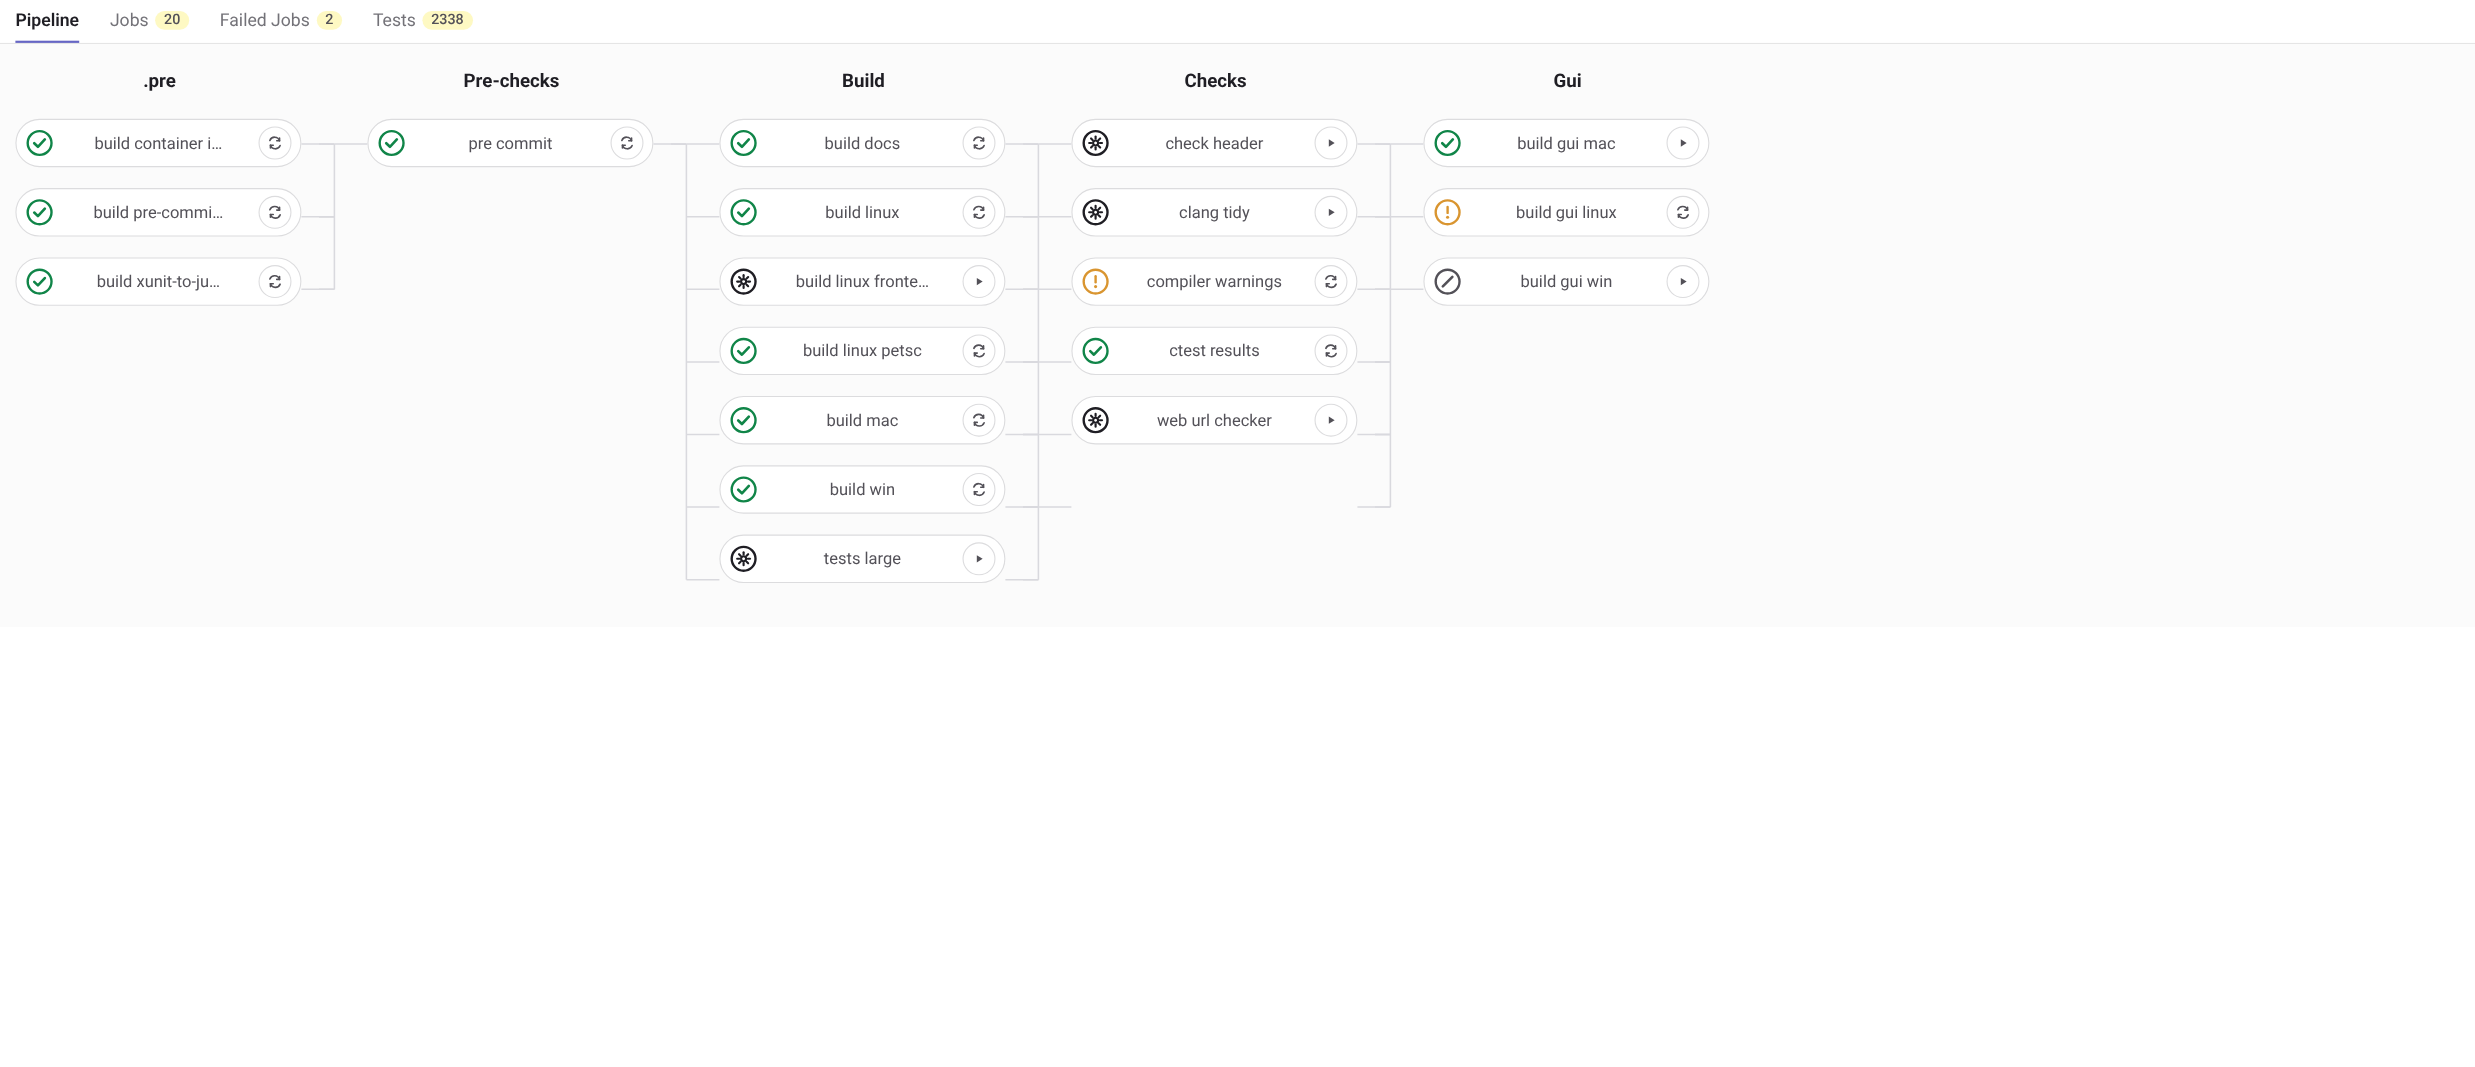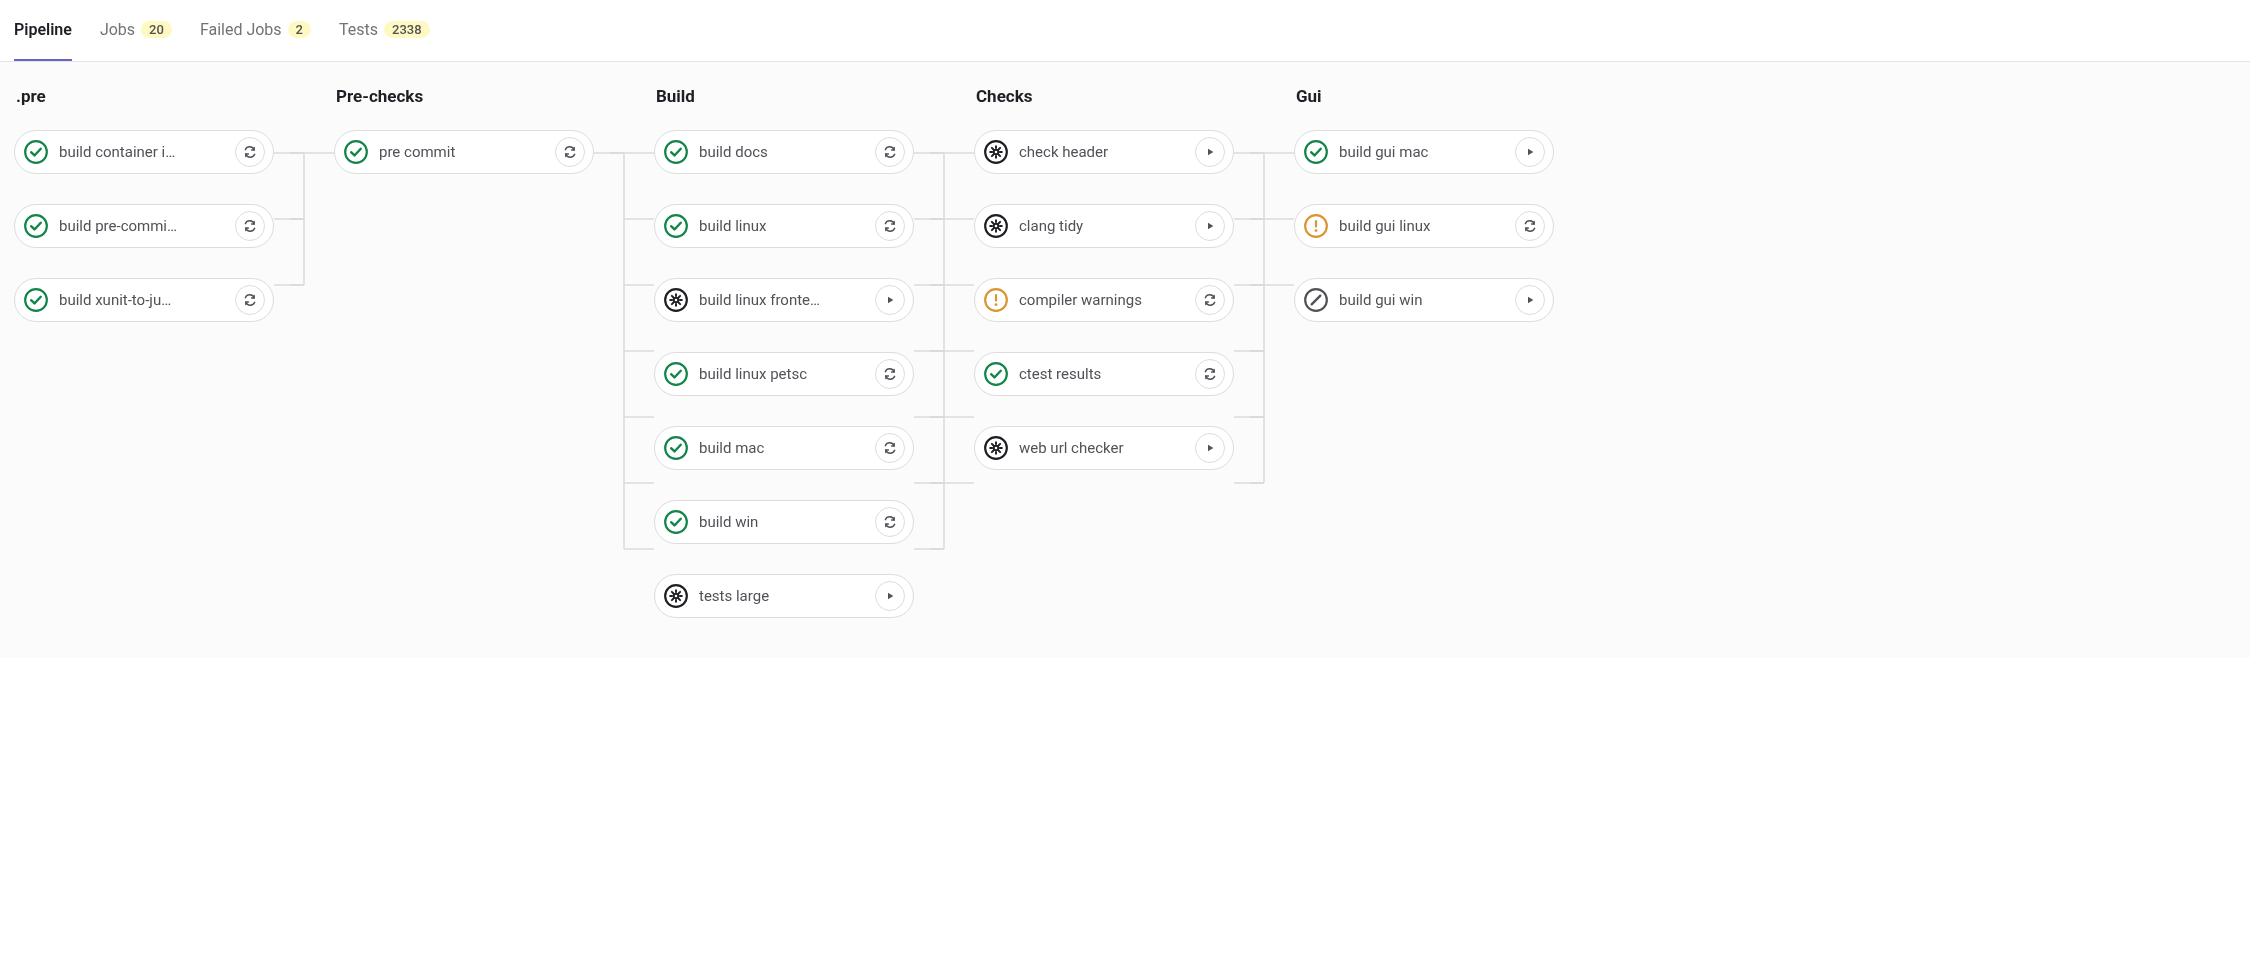--- a/index.html
+++ b/index.html
@@ -11,21 +11,21 @@
     color: #333238;
   }
 
   
   .tabs {
     display: flex;
     align-items: center;
     gap: 28px;
     padding: 0 14px;
     border-bottom: 1px solid #e5e5e5;
-    height: 62px;
+    height: 40px;
     background: #fff;
   }
   .tab {
     display: flex;
     align-items: center;
     gap: 6px;
     height: 100%;
     border-bottom: 2px solid transparent;
     color: #737278;
     cursor: pointer;
@@ -56,29 +56,30 @@
   .columns {
     position: relative;
     display: flex;
     gap: 60px;
     z-index: 2;
   }
   .stage {
     display: flex;
     flex-direction: column;
     width: 260px;
+    text-align: center;
   }
   .stage-title {
     font-size: 17px;
     font-weight: 700;
     color: #1f1e24;
     margin-bottom: 24px;
     padding-left: 2px;
   }
-  .jobs { display: flex; flex-direction: column; gap: 30px; }
+  .jobs { display: flex; flex-direction: column; gap: 19px; }
 
   .job {
     display: flex;
     align-items: center;
     background: #ffffff;
     border: 1px solid #dcdcde;
     border-radius: 999px;
     height: 44px;
     padding: 0 8px 0 8px;
     cursor: pointer;

